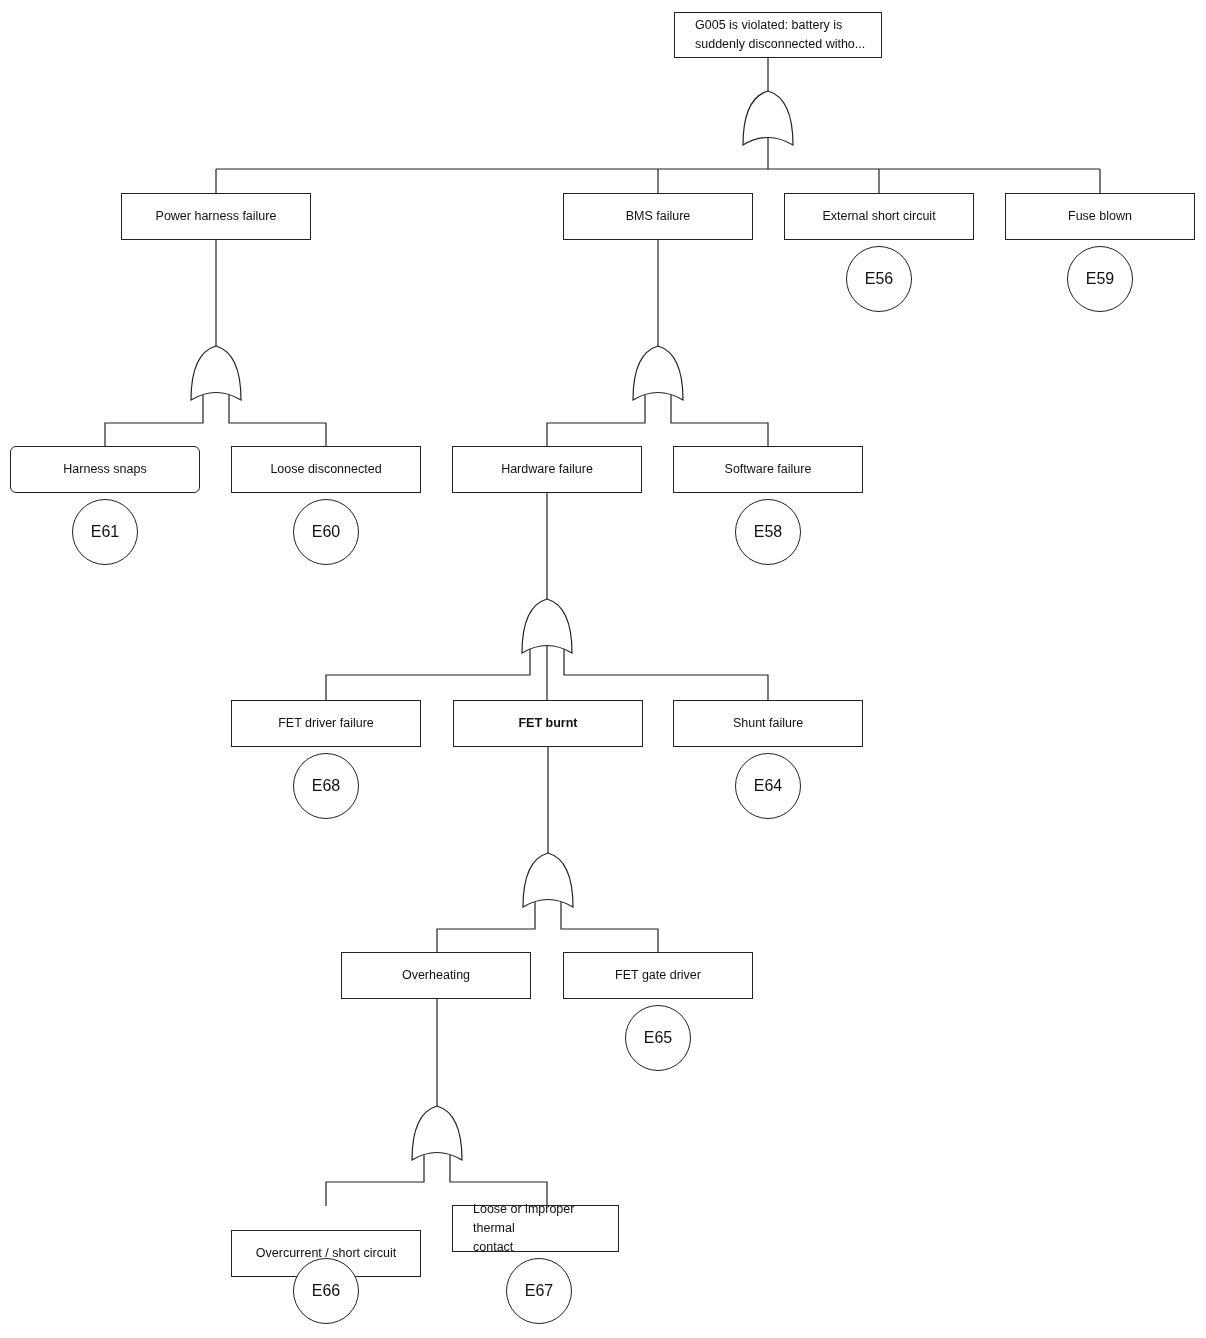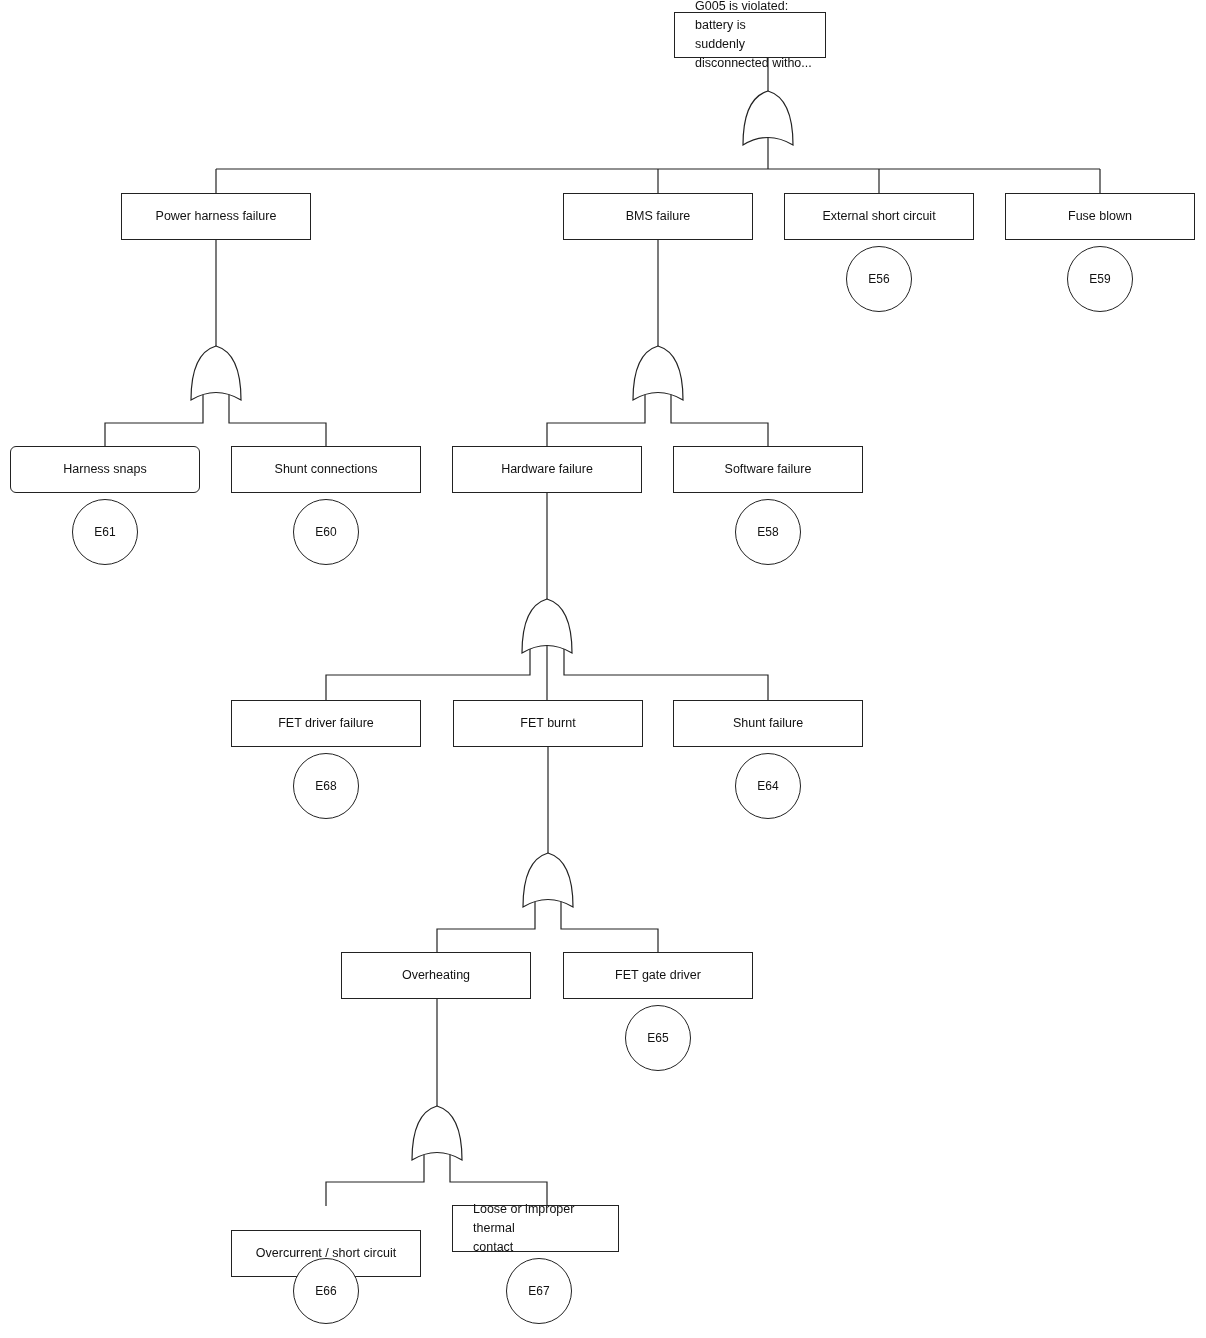--- a/index.html
+++ b/index.html
@@ -21,21 +21,21 @@
     display:flex;flex-direction:column;justify-content:center;
     font-size:12.5px;line-height:19px;
   }
   .node-box.center{align-items:center;text-align:right;padding:0 0;}
   .node-box.left{align-items:flex-start;text-align:left;padding:0 10px 0 20px;}
   .basic-event{
     position:absolute;z-index:1;
     background:#ffffff;border:1px solid #222222;
     box-sizing:border-box;border-radius:50%;
     display:flex;align-items:center;justify-content:center;
-    font-size:12px;
+    font-size:16px;
   }
 </style>
 </head>
 <body>
 
 <div id="canvas">
     <svg id="connector-layer" width="1206" height="1338">
       <polyline points="768,58 768,95"></polyline>
       <polyline points="768,134 768,169"></polyline>
       <polyline points="216,169 1100,169"></polyline>
@@ -59,52 +59,52 @@
       <polyline points="437,999 437,1110"></polyline>
       <polyline points="424,1151 424,1182 326,1182 326,1206"></polyline>
       <polyline points="450,1151 450,1182 547,1182 547,1206"></polyline>
       <path class="gate" d="M743,145 C743,116 751,96 768,91 C785,96 793,116 793,145 Q768,130 743,145 Z"></path>
       <path class="gate" d="M191,400 C191,371 199,351 216,346 C233,351 241,371 241,400 Q216,385 191,400 Z"></path>
       <path class="gate" d="M633,400 C633,371 641,351 658,346 C675,351 683,371 683,400 Q658,385 633,400 Z"></path>
       <path class="gate" d="M522,653 C522,624 530,604 547,599 C564,604 572,624 572,653 Q547,638 522,653 Z"></path>
       <path class="gate" d="M523,907 C523,878 531,858 548,853 C565,858 573,878 573,907 Q548,892 523,907 Z"></path>
       <path class="gate" d="M412,1160 C412,1131 420,1111 437,1106 C454,1111 462,1131 462,1160 Q437,1145 412,1160 Z"></path>
     </svg>
-    <div class="node-box left" style="left: 674px; top: 12px; width: 152px; height: 46px;">
+    <div class="node-box left" style="left: 674px; top: 12px; width: 208px; height: 46px;">
       <div>G005 is violated: battery is</div>
       <div>suddenly disconnected witho...</div>
     </div>
     <div class="node-box center" style="left: 121px; top: 193px; width: 190px; height: 47px;">
       <div>Power harness failure</div>
     </div>
     <div class="node-box center" style="left: 563px; top: 193px; width: 190px; height: 47px;">
       <div>BMS failure</div>
     </div>
     <div class="node-box center" style="left: 784px; top: 193px; width: 190px; height: 47px;">
       <div>External short circuit</div>
     </div>
     <div class="node-box center" style="left: 1005px; top: 193px; width: 190px; height: 47px;">
       <div>Fuse blown</div>
     </div>
     <div class="node-box center" style="left: 10px; top: 446px; width: 190px; height: 47px; border-radius: 6px;">
       <div>Harness snaps</div>
     </div>
     <div class="node-box center" style="left: 231px; top: 446px; width: 190px; height: 47px;">
-      <div>Shunt connections</div>
+      <div>Loose disconnected</div>
     </div>
     <div class="node-box center" style="left: 452px; top: 446px; width: 190px; height: 47px;">
       <div>Hardware failure</div>
     </div>
     <div class="node-box center" style="left: 673px; top: 446px; width: 190px; height: 47px;">
       <div>Software failure</div>
     </div>
     <div class="node-box center" style="left: 231px; top: 700px; width: 190px; height: 47px;">
       <div>FET driver failure</div>
     </div>
-    <div class="node-box center" style="left: 453px; top: 700px; width: 190px; height: 47px;">
+    <div class="node-box center" style="left: 453px; top: 700px; width: 190px; height: 47px; font-weight: bold;">
       <div>FET burnt</div>
     </div>
     <div class="node-box center" style="left: 673px; top: 700px; width: 190px; height: 47px;">
       <div>Shunt failure</div>
     </div>
     <div class="node-box center" style="left: 341px; top: 952px; width: 190px; height: 47px;">
       <div>Overheating</div>
     </div>
     <div class="node-box center" style="left: 563px; top: 952px; width: 190px; height: 47px;">
       <div>FET gate driver</div>

